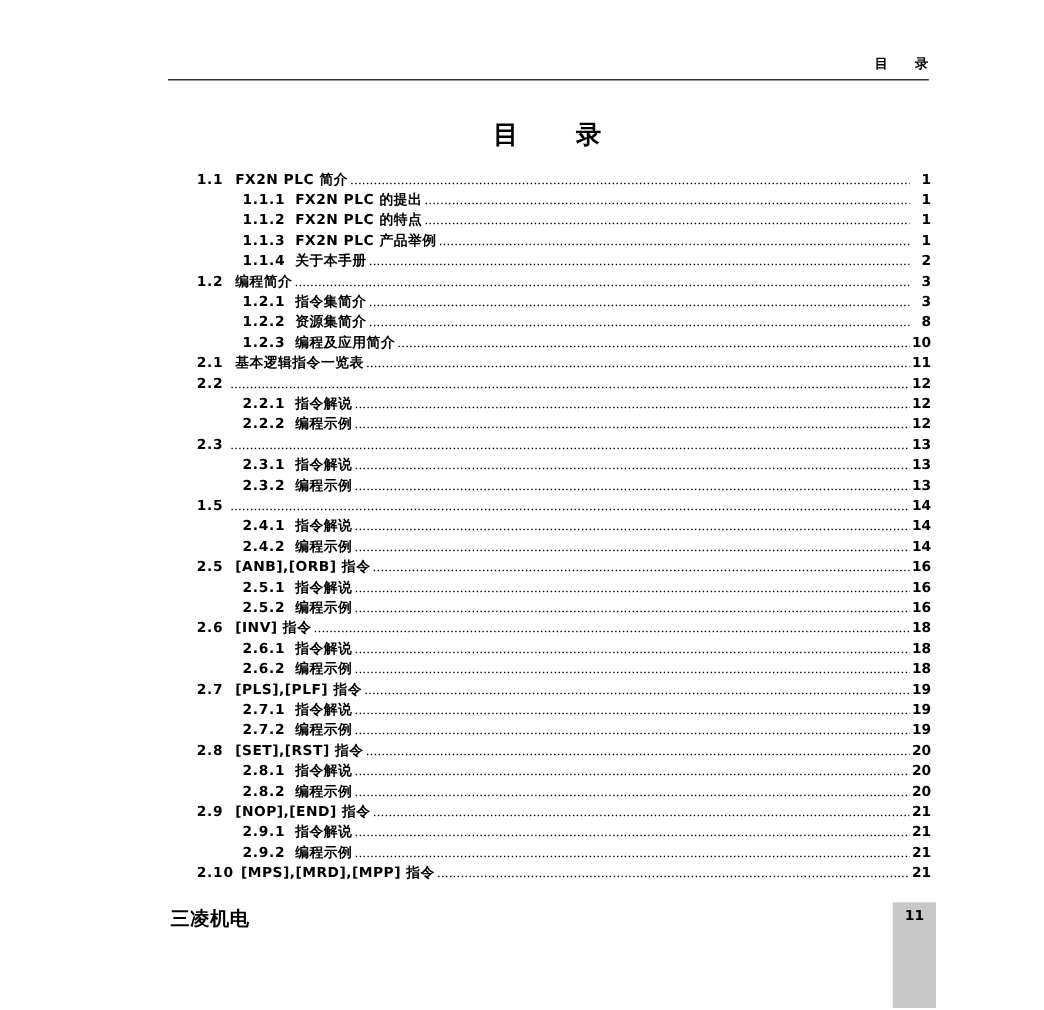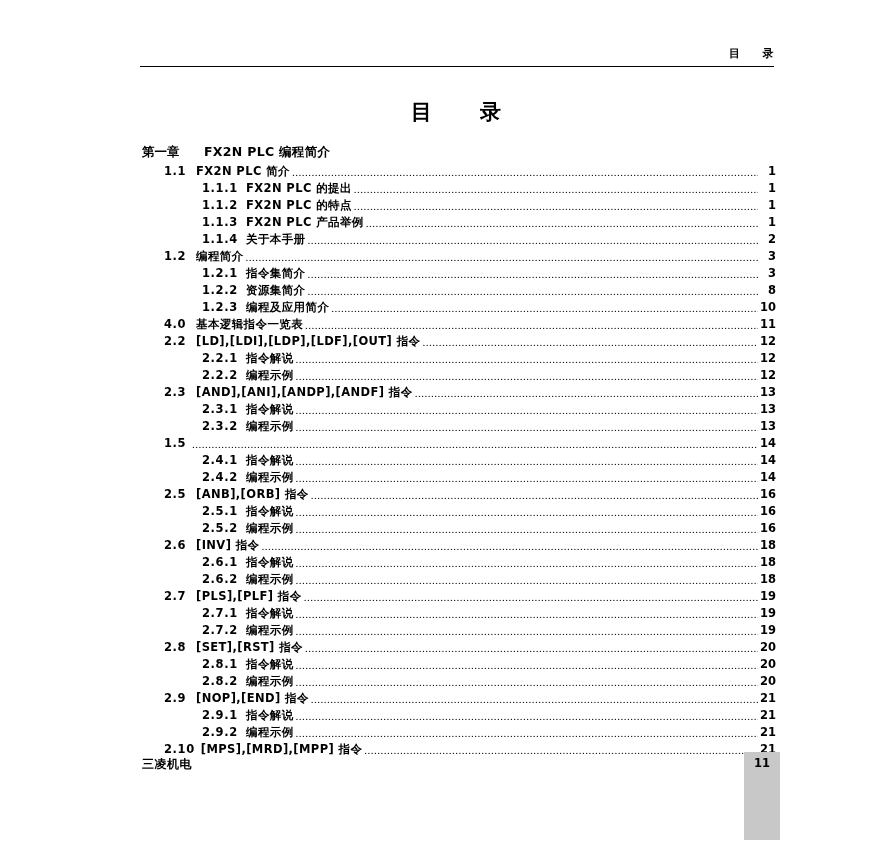--- a/index.html
+++ b/index.html
@@ -122,21 +122,21 @@
   .lvl1 .num { min-width: 26px; }
   .lvl2 .num { min-width: 38px; }
 
   
   .footer-left {
     position: absolute;
     left: 142px;
     top: 756px;
     font-family: "DejaVu Sans", sans-serif;
     font-weight: bold;
-    font-size: 12px;
+    font-size: 16px;
     letter-spacing: 0.5px;
   }
   .page-num-box {
     position: absolute;
     left: 744px;
     top: 752px;
     width: 36px;
     height: 88px;
     background: #c8c8c8;
   }
@@ -157,21 +157,20 @@
 <div class="page">
 
   <div class="header">
     <span class="header-title"><span>目</span><span class="sp"></span><span>录</span></span>
   </div>
   <div class="header-rule"></div>
 
   <div class="doc-title"><span>目</span><span class="sp"></span><span>录</span></div>
 
   <div class="toc" id="toc-root">
-      <div class="chapter"><span class="ch-num">第一章</span><span class="ch-text">FX2N PLC 编程简介</span></div>
       <div class="entry lvl1">
         <span class="num">1.1</span>
         <span class="txt">FX2N PLC 简介</span>
         <span class="dots">....................................................................................................................................................................................................................................................................</span>
         <span class="pg">1</span>
       </div>
       <div class="entry lvl2">
         <span class="num">1.1.1</span>
         <span class="txt">FX2N PLC 的提出</span>
         <span class="dots">....................................................................................................................................................................................................................................................................</span>
@@ -213,46 +212,44 @@
         <span class="dots">....................................................................................................................................................................................................................................................................</span>
         <span class="pg">8</span>
       </div>
       <div class="entry lvl2">
         <span class="num">1.2.3</span>
         <span class="txt">编程及应用简介</span>
         <span class="dots">....................................................................................................................................................................................................................................................................</span>
         <span class="pg">10</span>
       </div>
       <div class="entry lvl1">
-        <span class="num">4.0</span>
+        <span class="num">2.1</span>
         <span class="txt">基本逻辑指令一览表</span>
         <span class="dots">....................................................................................................................................................................................................................................................................</span>
         <span class="pg">11</span>
       </div>
       <div class="entry lvl1">
         <span class="num">2.2</span>
-        <span class="txt">[LD],[LDI],[LDP],[LDF],[OUT] 指令</span>
         <span class="dots">....................................................................................................................................................................................................................................................................</span>
         <span class="pg">12</span>
       </div>
       <div class="entry lvl2">
         <span class="num">2.2.1</span>
         <span class="txt">指令解说</span>
         <span class="dots">....................................................................................................................................................................................................................................................................</span>
         <span class="pg">12</span>
       </div>
       <div class="entry lvl2">
         <span class="num">2.2.2</span>
         <span class="txt">编程示例</span>
         <span class="dots">....................................................................................................................................................................................................................................................................</span>
         <span class="pg">12</span>
       </div>
       <div class="entry lvl1">
         <span class="num">2.3</span>
-        <span class="txt">[AND],[ANI],[ANDP],[ANDF] 指令</span>
         <span class="dots">....................................................................................................................................................................................................................................................................</span>
         <span class="pg">13</span>
       </div>
       <div class="entry lvl2">
         <span class="num">2.3.1</span>
         <span class="txt">指令解说</span>
         <span class="dots">....................................................................................................................................................................................................................................................................</span>
         <span class="pg">13</span>
       </div>
       <div class="entry lvl2">

